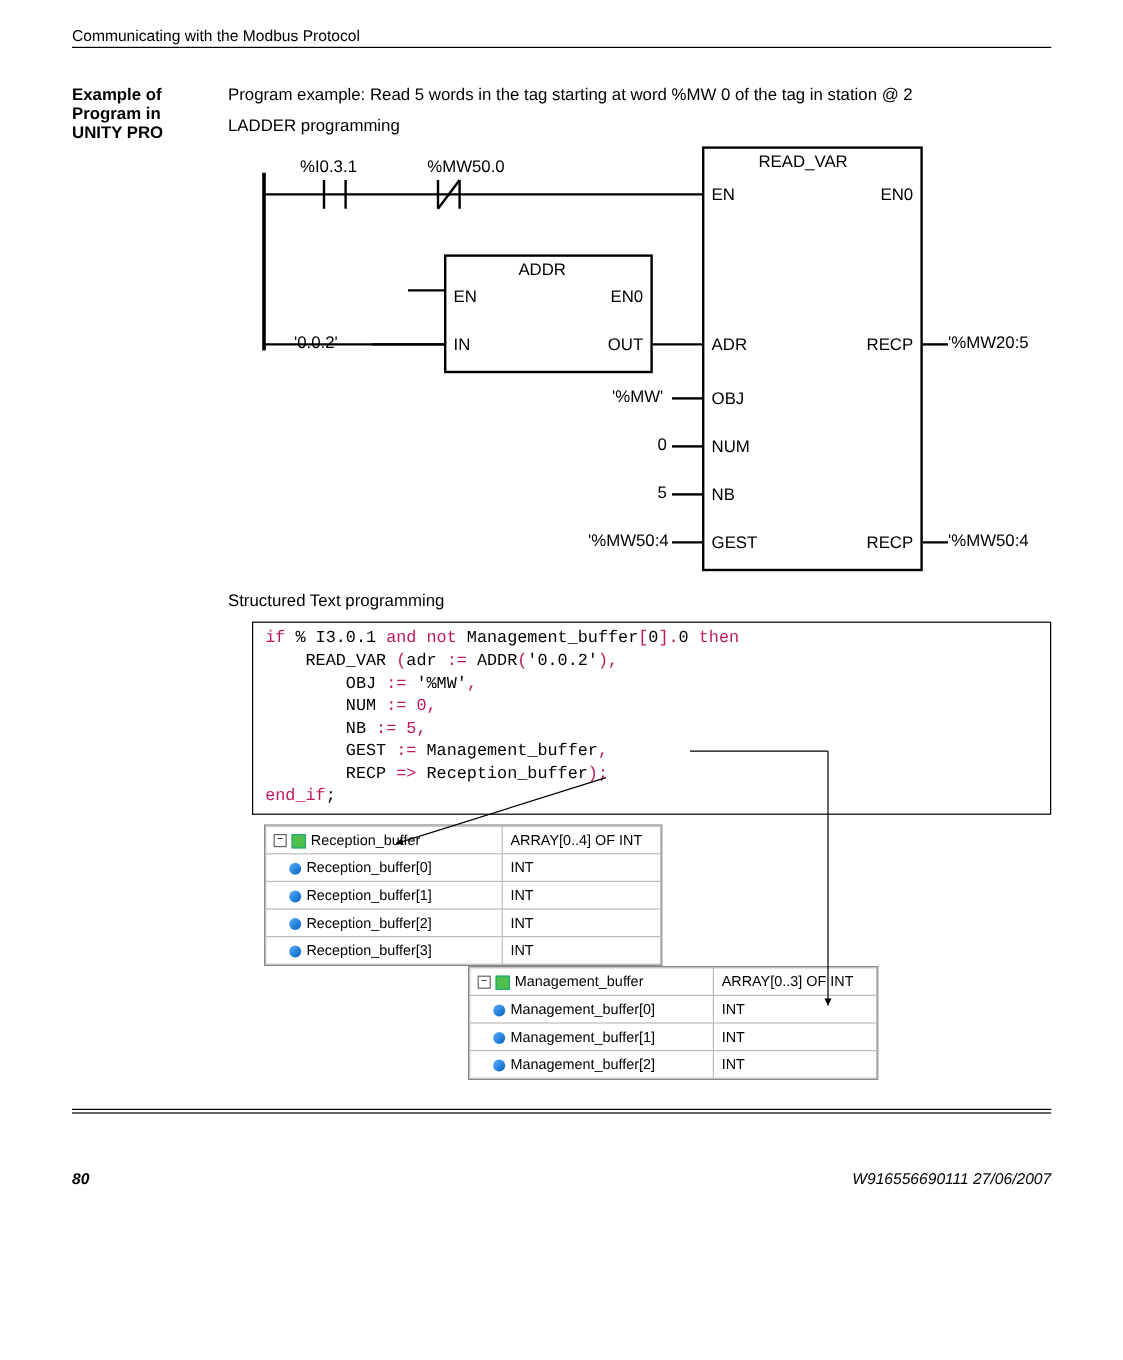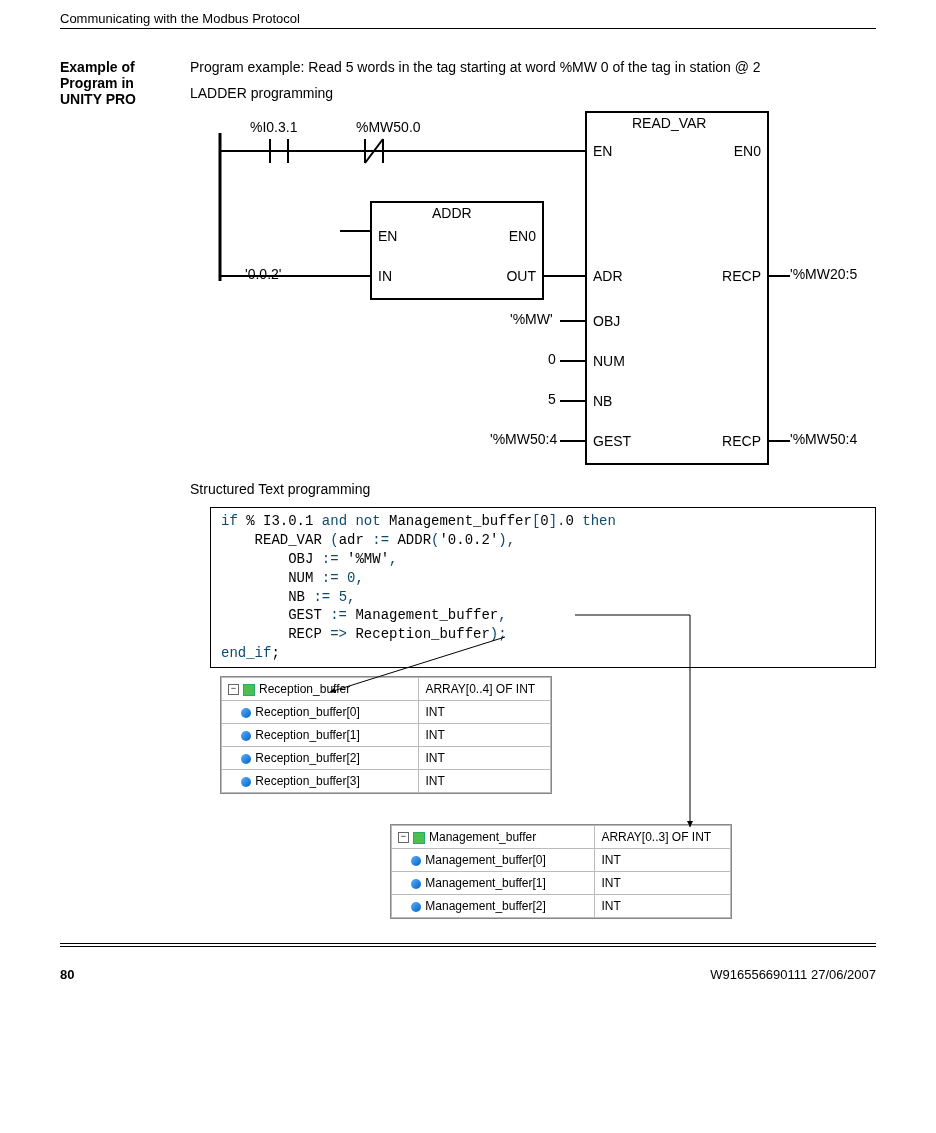--- a/index.html
+++ b/index.html
@@ -8,39 +8,39 @@
     margin: 0;
     padding: 0;
     background: white;
     color: black;
     width: 936px;
   }
   .page {
     padding: 0 60px 20px 60px;
     position: relative;
   }
-  .hdr { font-size: 13px; padding-top: 11px; }
+  .hdr { font-size: 13px; padding-top: 22px; }
   hr.thin { border: none; border-top: 1px solid #000; margin: 2px 0 0 0; }
   .content { display: flex; margin-top: 30px; }
   .leftcol { width: 130px; font-weight: bold; font-size: 14px; }
   .rightcol { flex: 1; }
   .para { margin-bottom: 10px; }
   .diagram { position: relative; height: 370px; margin-top: 6px; text-decoration: underline; }
   .diagram .lbl { position: absolute; font-size: 14px; white-space: nowrap; }
   .box { position: absolute; border: 2px solid black; background: white; }
   .code-box {
     border: 1px solid black;
     font-family: "Courier New", monospace;
     font-size: 14px;
     padding: 4px 10px;
     margin: 4px 0 8px 20px;
     line-height: 1.35;
     white-space: pre;
   }
-  .kw { color: #0c4a6e; }
+  .kw { color: #be185d; }
   .tree-box {
     border: 1px solid #888;
     font-family: Tahoma, Arial, sans-serif;
     font-size: 12px;
     background: white;
   }
   .tree-box table { border-collapse: collapse; width: 100%; }
   .tree-box td { border: 1px solid #bbb; padding: 2px 6px; height: 18px; }
   .tree-box td.name { width: 60%; }
   .tree-ico {
@@ -50,21 +50,21 @@
   }
   .tree-head {
     display:inline-block; width:10px; height:10px;
     background:#4dbf4d; border:1px solid #2a7; margin-right:4px; vertical-align:middle;
   }
   .minus {
     display:inline-block; width:9px; height:9px; border:1px solid #666;
     text-align:center; line-height:7px; font-size:9px; margin-right:4px;
     vertical-align:middle;
   }
-  .footer { display:flex; justify-content:space-between; font-size:13px; margin-top:20px; }
+  .footer { display:flex; justify-content:space-between; font-size:13px; margin-top:47px;font-style:italic; }
   svg.arrows { position:absolute; left:0; top:0; pointer-events:none; }
 </style>
 </head>
 <body>
 
 <div class="page">
 
   <div class="hdr">Communicating with the Modbus Protocol</div>
   <hr class="thin">
 
@@ -189,21 +189,21 @@
                   <td>INT</td>
                 </tr>
           <tr>
                   <td class="name">&nbsp;&nbsp;&nbsp;&nbsp;<span class="tree-ico"></span><span>Reception_buffer[3]</span></td>
                   <td>INT</td>
                 </tr>
         </tbody>
             </table>
       </div>
 
-      <div class="tree-box" style="width:340px;margin-left:200px;margin-top:30px">
+      <div class="tree-box" style="width:340px;margin-left:200px;">
         <table>
           <tbody>
                 <tr>
             <td class="name"><span class="minus">−</span><span class="tree-head"></span><span>Management_buffer</span></td>
             <td>ARRAY[0..3] OF INT</td>
           </tr>
           <tr>
                   <td class="name">&nbsp;&nbsp;&nbsp;&nbsp;<span class="tree-ico"></span><span>Management_buffer[0]</span></td>
                   <td>INT</td>
                 </tr>

